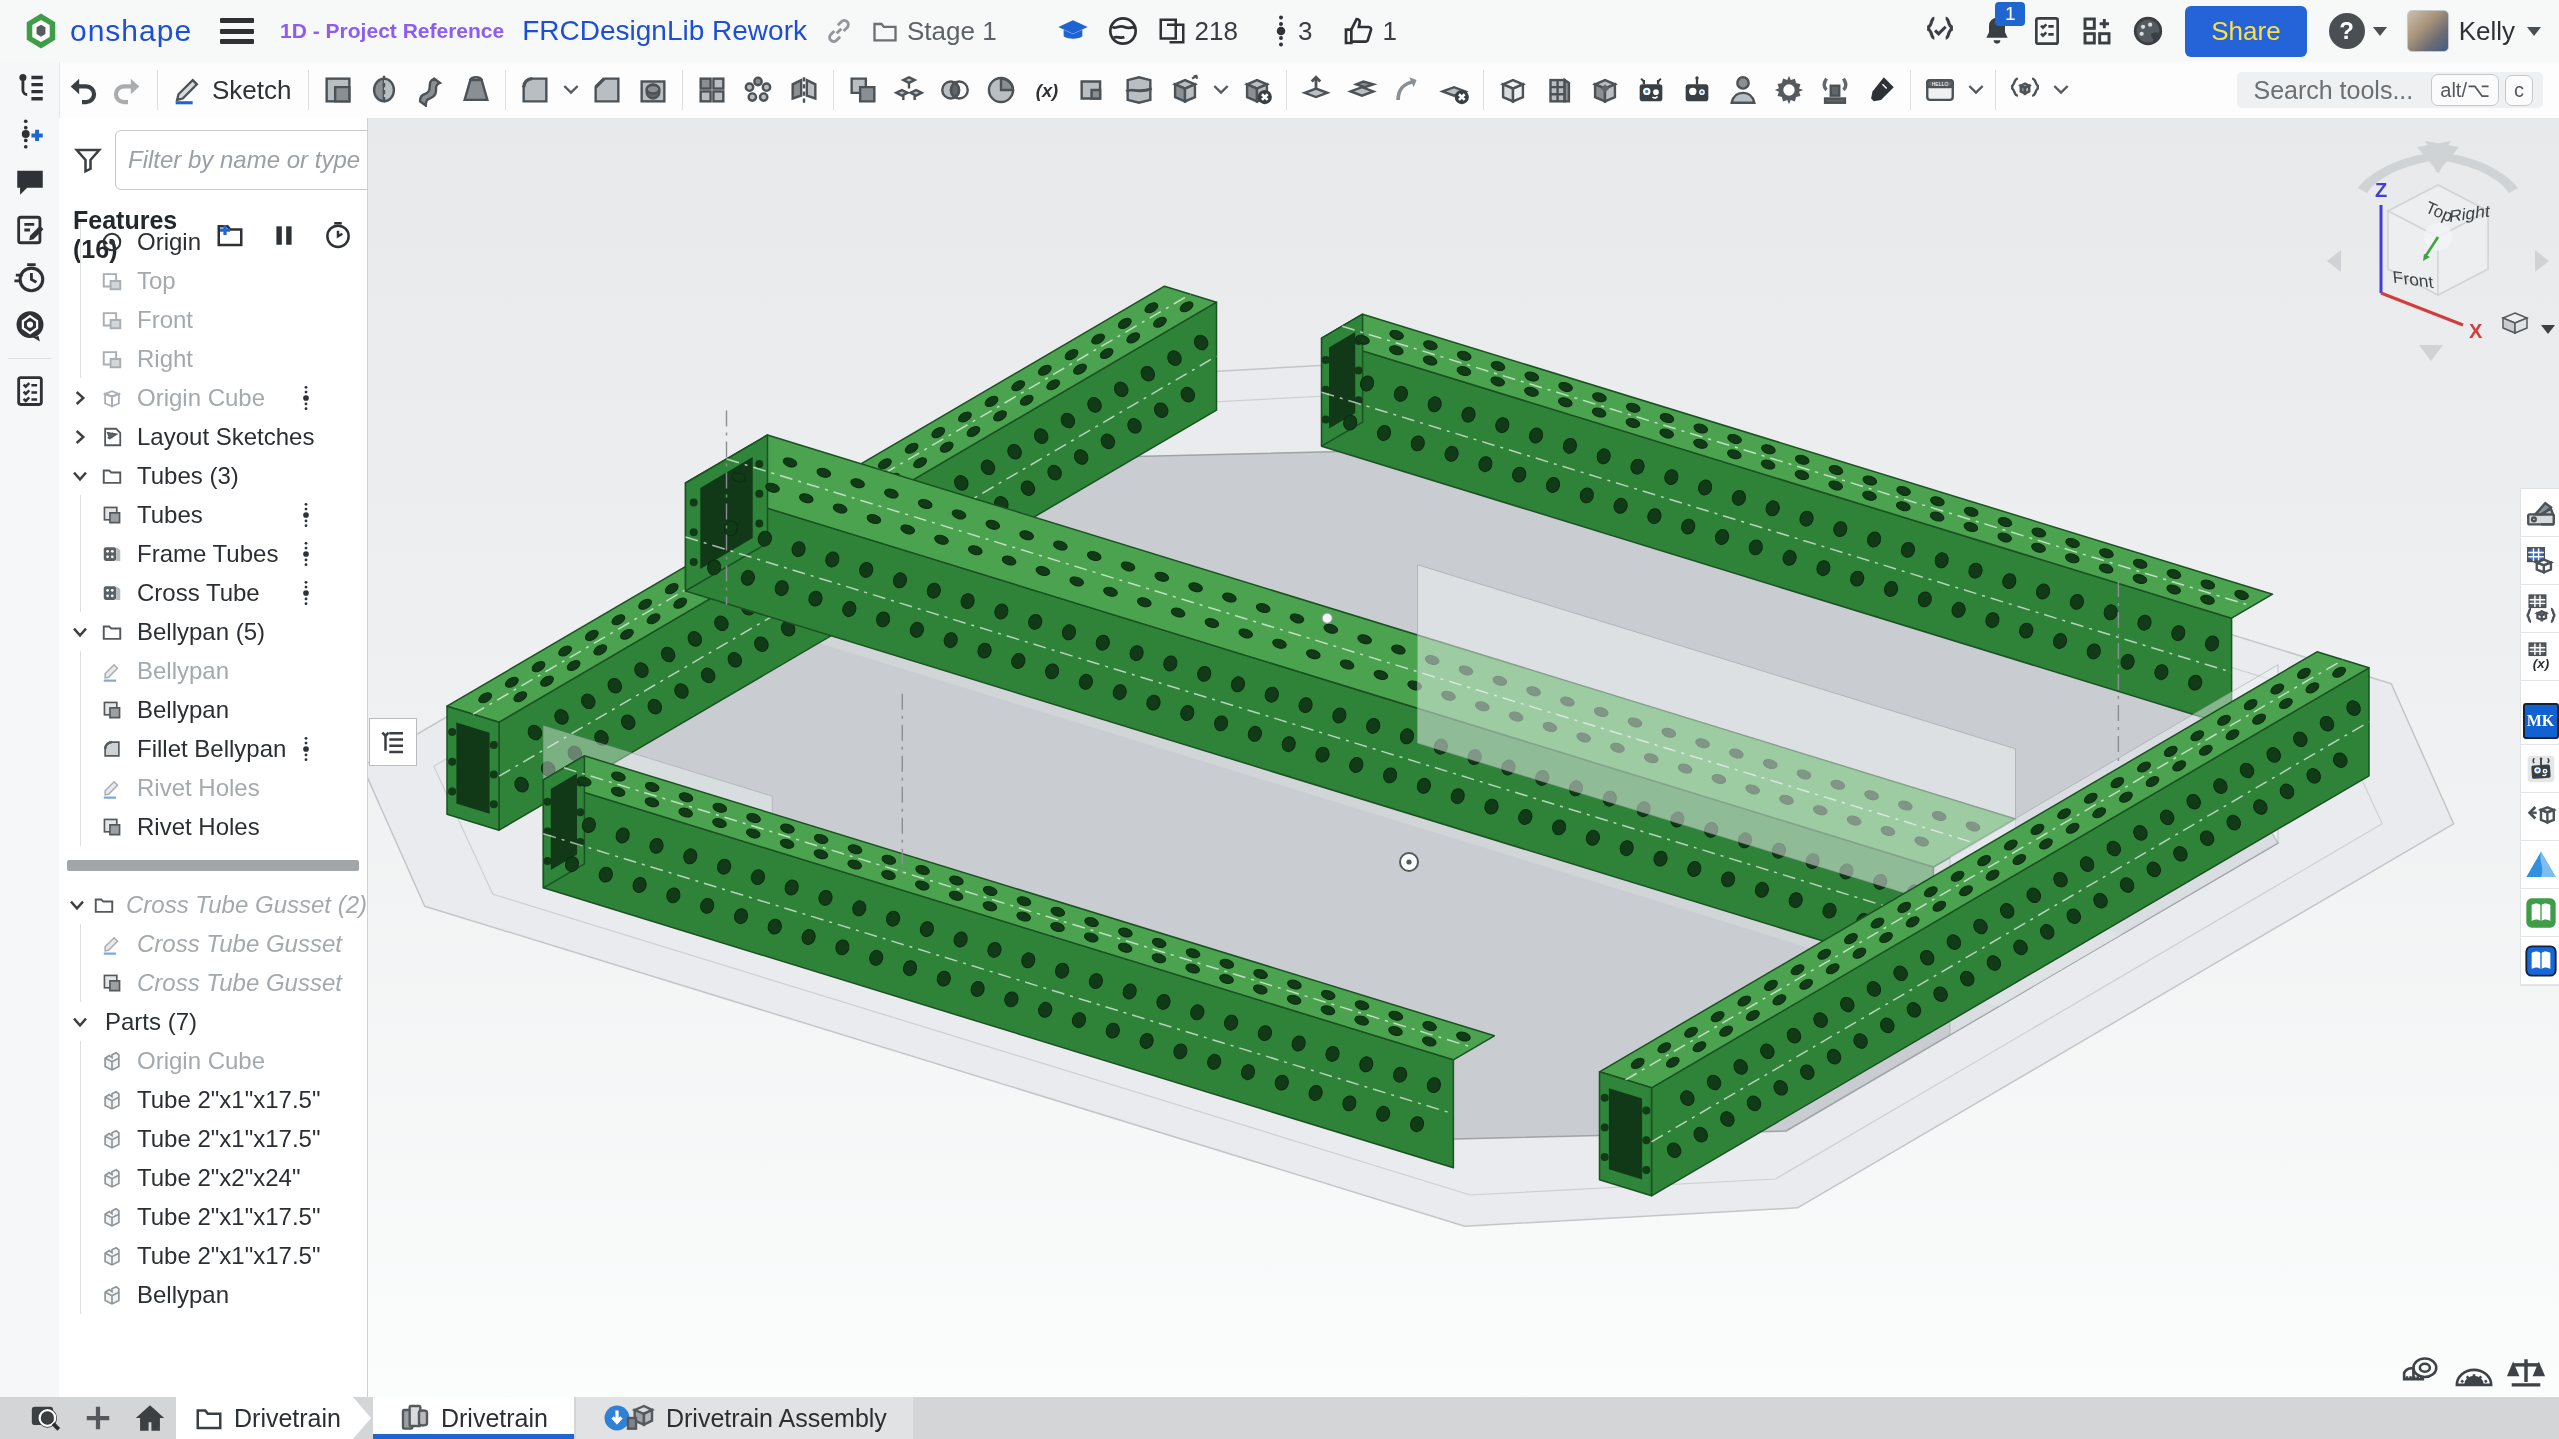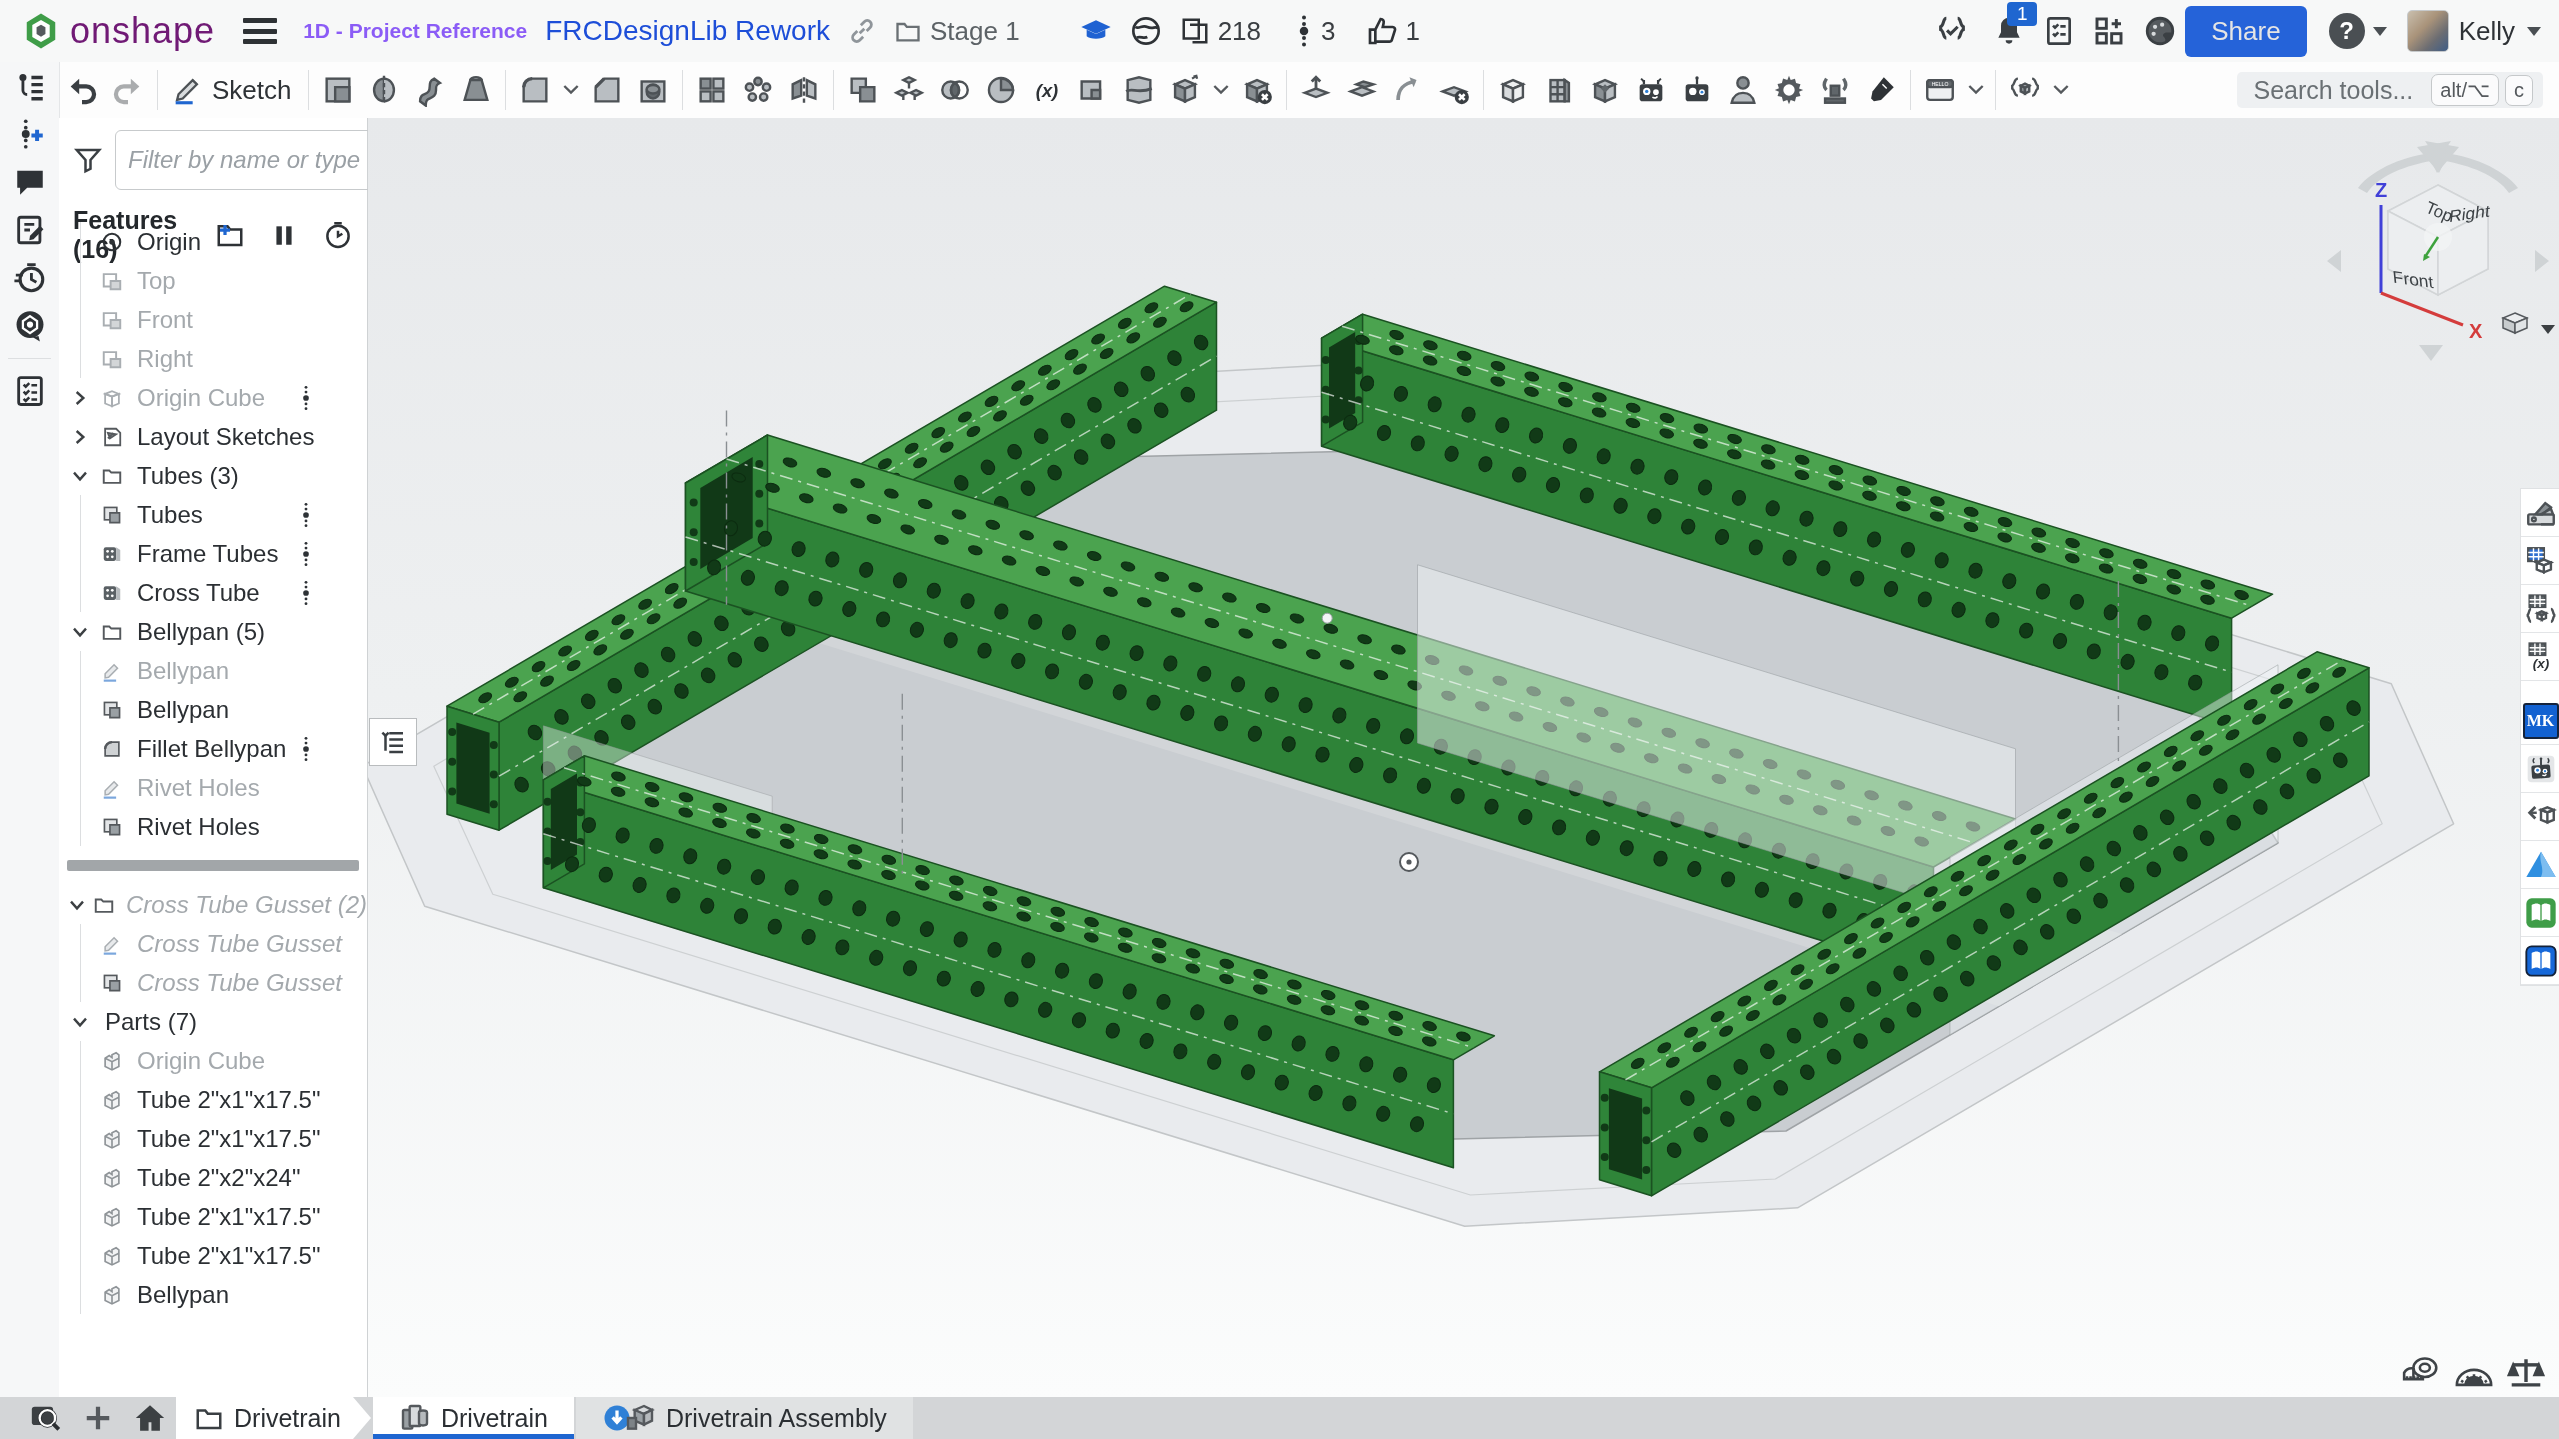--- a/index.html
+++ b/index.html
@@ -1,29 +1,29 @@
 <!DOCTYPE html>
 <html><head>
 <meta charset="utf-8">
 <style>
   html,body{margin:0;padding:0;background:#fff;}
   #app{position:relative;width:2559px;height:1439px;font-family:"Liberation Sans",sans-serif;overflow:hidden;background:#fff;color:#2b2f33;}
   
   #topbar{position:absolute;left:0;top:0;width:2559px;height:62px;background:#f7f8f8;border-bottom:1px solid #e8eaeb;display:flex;align-items:center;}
   .logo-hex{width:38px;height:38px;margin-left:22px;}
-  .logo-word{font-size:36px;color:#701a75;margin-left:10px;letter-spacing:1px;}
+  .logo-word{font-size:30px;color:#1d4ed8;margin-left:10px;letter-spacing:1px;}
   .hamburger{width:34px;height:26px;margin-left:28px;display:flex;flex-direction:column;justify-content:space-between;cursor:pointer;}
   .hamburger span{height:5px;background:#2e3235;border-radius:1px;}
   .doc-title{font-size:21px;font-weight:bold;color:#8b5cf6;margin-left:26px;white-space:nowrap;}
   .doc-workspace{font-size:28px;color:#1d4ed8;margin-left:18px;white-space:nowrap;}
   .tb-ico{color:#5c6266;margin-left:18px;display:flex;align-items:center;}
   .doc-loc{font-size:26px;color:#5c6266;margin-left:8px;}
   .tb-count{font-size:26px;color:#3a3e42;margin-left:8px;}
   .tb-spacer{flex:1;}
-  .share-btn{background:#2563d9;color:#e5e5e5;font-size:26px;border-radius:6px;padding:10px 26px;margin-left:8px;cursor:pointer;}
+  .share-btn{background:#2563d9;color:#fde047;font-size:26px;border-radius:6px;padding:10px 26px;margin-left:20px;cursor:pointer;}
   .help-circle{width:36px;height:36px;border-radius:50%;background:#4a4f53;color:#fff;font-size:24px;font-weight:bold;display:flex;align-items:center;justify-content:center;margin-left:22px;}
   .caret{width:0;height:0;border-left:7px solid transparent;border-right:7px solid transparent;border-top:9px solid #4a4f53;margin-left:8px;}
   .avatar{width:40px;height:40px;border-radius:5px;margin-left:20px;background:linear-gradient(135deg,#c9bfae 0%,#a9937a 40%,#6c6d72 70%,#3f5d86 100%);border:1px solid #c6c9cb;}
   .user-name{font-size:26px;color:#2e3236;margin-left:10px;margin-right:4px;}
   .bell-wrap{position:relative;margin-left:24px;}
   .badge{position:absolute;top:-12px;right:-12px;background:#1f66d0;color:#fff;border-radius:4px;min-width:22px;height:24px;font-size:19px;display:flex;align-items:center;justify-content:center;padding:0 4px;}
   
   #toolbar{position:absolute;left:59px;top:62px;width:2500px;height:56px;background:#fdfdfd;border-bottom:1px solid #d9dbdd;display:flex;align-items:center;}
   .tool{width:46px;height:46px;display:flex;align-items:center;justify-content:center;border-radius:4px;cursor:pointer;flex:0 0 auto;}
   .tool.narrow{width:26px;}

